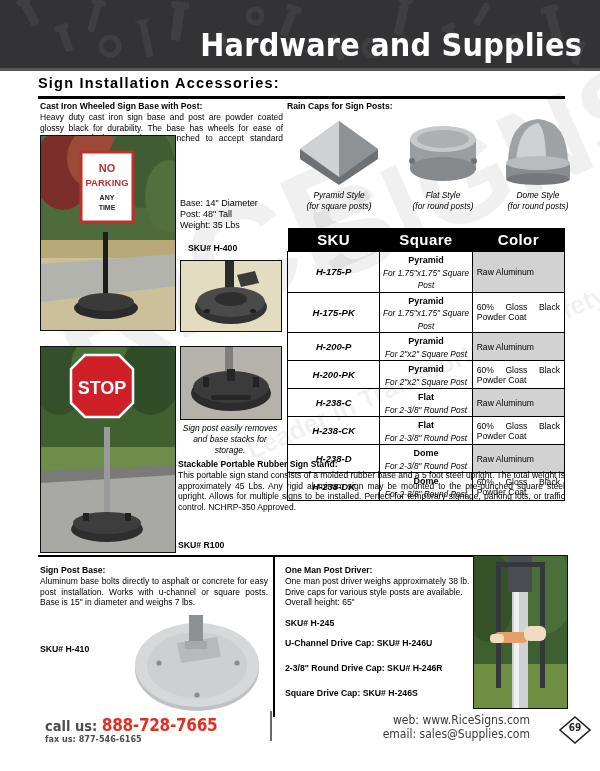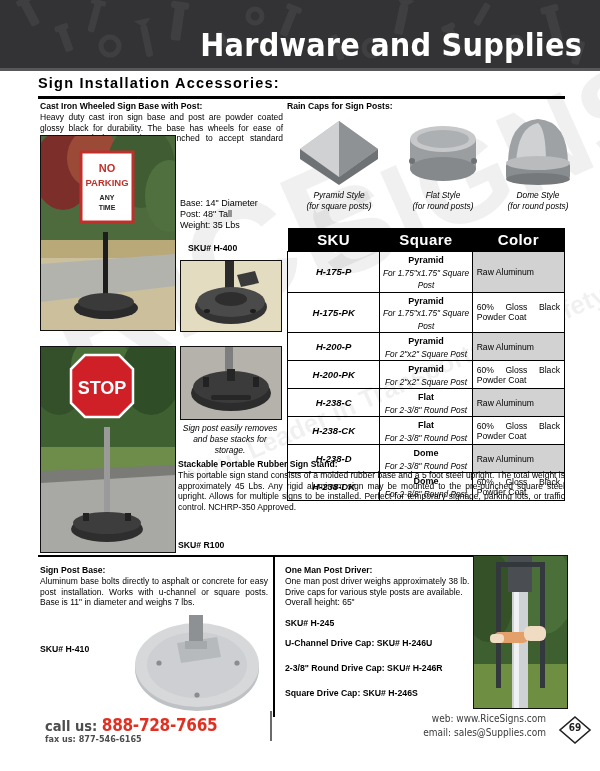--- a/index.html
+++ b/index.html
@@ -58,21 +58,21 @@
   .c-color.pc{background:#fff;}
 
   
   .footer{position:absolute;left:0;top:705px;width:600px;height:66px;}
   .f-call{position:absolute;left:45px;top:10px;font-size:14.5px;font-weight:bold;
     color:#4d4d4d;font-family:"DejaVu Sans Condensed","Liberation Sans",sans-serif;}
   .f-call b{color:#e03022;font-size:17px;letter-spacing:-.3px;}
   .f-fax{position:absolute;left:45px;top:29px;font-size:9px;font-weight:bold;color:#4d4d4d;
     font-family:"DejaVu Sans Condensed","Liberation Sans",sans-serif;}
   .f-div{position:absolute;left:270px;top:6px;width:1.5px;height:30px;background:#6a6a6a;}
-  .f-web,.f-mail{position:absolute;right:54px;font-size:10px;color:#3a3a3a;
+  .f-web,.f-mail{position:absolute;right:70px;font-size:12px;color:#3a3a3a;
     font-family:"DejaVu Sans Condensed","Liberation Sans",sans-serif;text-align:left;}
   .f-web{top:8px;} .f-mail{top:22px;}
   .shield{position:absolute;right:8px;top:10px;width:34px;height:30px;}
   .shield-num{position:absolute;right:8px;top:17px;width:34px;text-align:center;
     font-size:10px;font-weight:bold;color:#222;
     font-family:"DejaVu Sans Condensed","Liberation Sans",sans-serif;}
 </style>
 </head>
 <body>
 
@@ -322,21 +322,21 @@
   <div class="cap-ital" style="left:178px;top:352px;width:104px;">Sign post easily removes and base stacks for storage.</div>
 
   <div class="blk-head" style="left:178px;top:388px;">Stackable Portable Rubber Sign Stand:</div>
   <div class="body-txt" style="left:178px;top:399px;width:387px;">This portable sign stand consists of a molded rubber base and a 5 foot steel upright.  The total weight is approximately 45 Lbs.  Any rigid aluminum sign may be mounted to the pre-punched square steel upright.  Allows for multiple signs to be installed.  Perfect for temporary signage, parking lots, or traffic control.  NCHRP-350 Approved.</div>
   <div class="sku" style="left:178px;top:469px;">SKU# R100</div>
 
   <div class="hrule" style="left:38px;top:484px;width:527px;height:2px;"></div>
   <div class="hrule" style="left:273px;top:486px;width:2px;height:160px;"></div>
 
   <div class="blk-head" style="left:40px;top:494px;">Sign Post Base:</div>
-  <div class="body-txt" style="left:40px;top:505px;width:228px;">Aluminum base bolts directly to asphalt or concrete for easy post installation.  Works with u-channel or square posts.  Base is 11" in diameter and weighs 7 lbs.</div>
+  <div class="body-txt" style="left:40px;top:505px;width:228px;">Aluminum base bolts directly to asphalt or concrete for easy post installation.  Works with u-channel or square posts.  Base is 15" in diameter and weighs 7 lbs.</div>
   <div class="sku" style="left:40px;top:573px;">SKU# H-410</div>
 
   <div style="position:absolute;left:125px;top:530px;width:145px;height:115px;">
     <svg viewBox="0 0 145 115" style="width:100%;height:100%;display:block;">
       <ellipse cx="72" cy="68" rx="62" ry="42" fill="#bfc2c4"></ellipse>
       <ellipse cx="72" cy="64" rx="62" ry="42" fill="#d6d8da"></ellipse>
       <ellipse cx="72" cy="64" rx="50" ry="33" fill="#c9ccce" opacity=".7"></ellipse>
       <polygon points="52,42 92,36 96,56 56,62" fill="#b7babc"></polygon>
       <rect x="64" y="14" width="14" height="30" fill="#8e9194"></rect>
       <rect x="60" y="40" width="22" height="8" fill="#a6a9ab"></rect>

